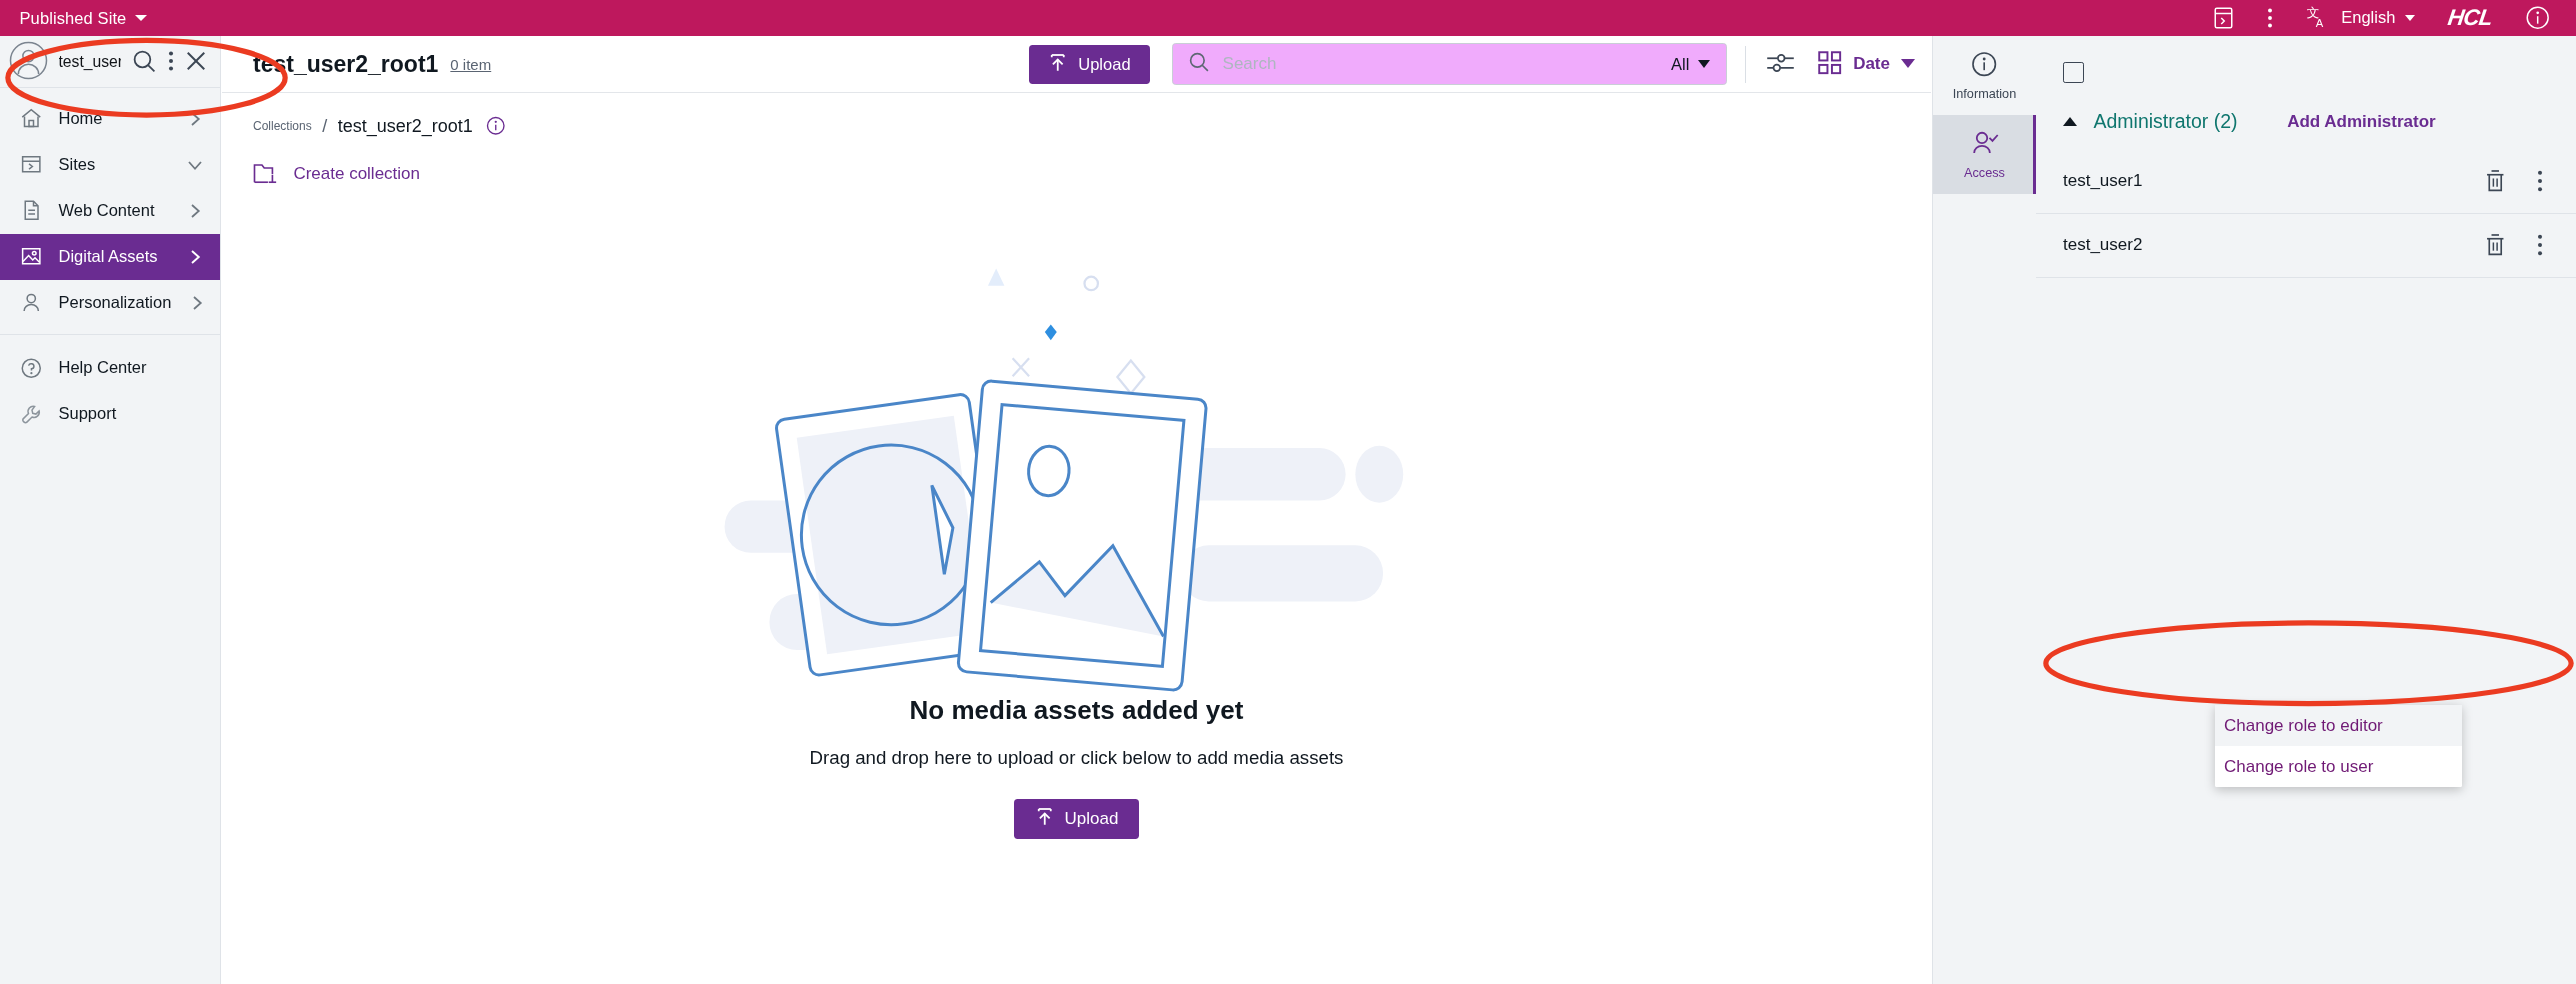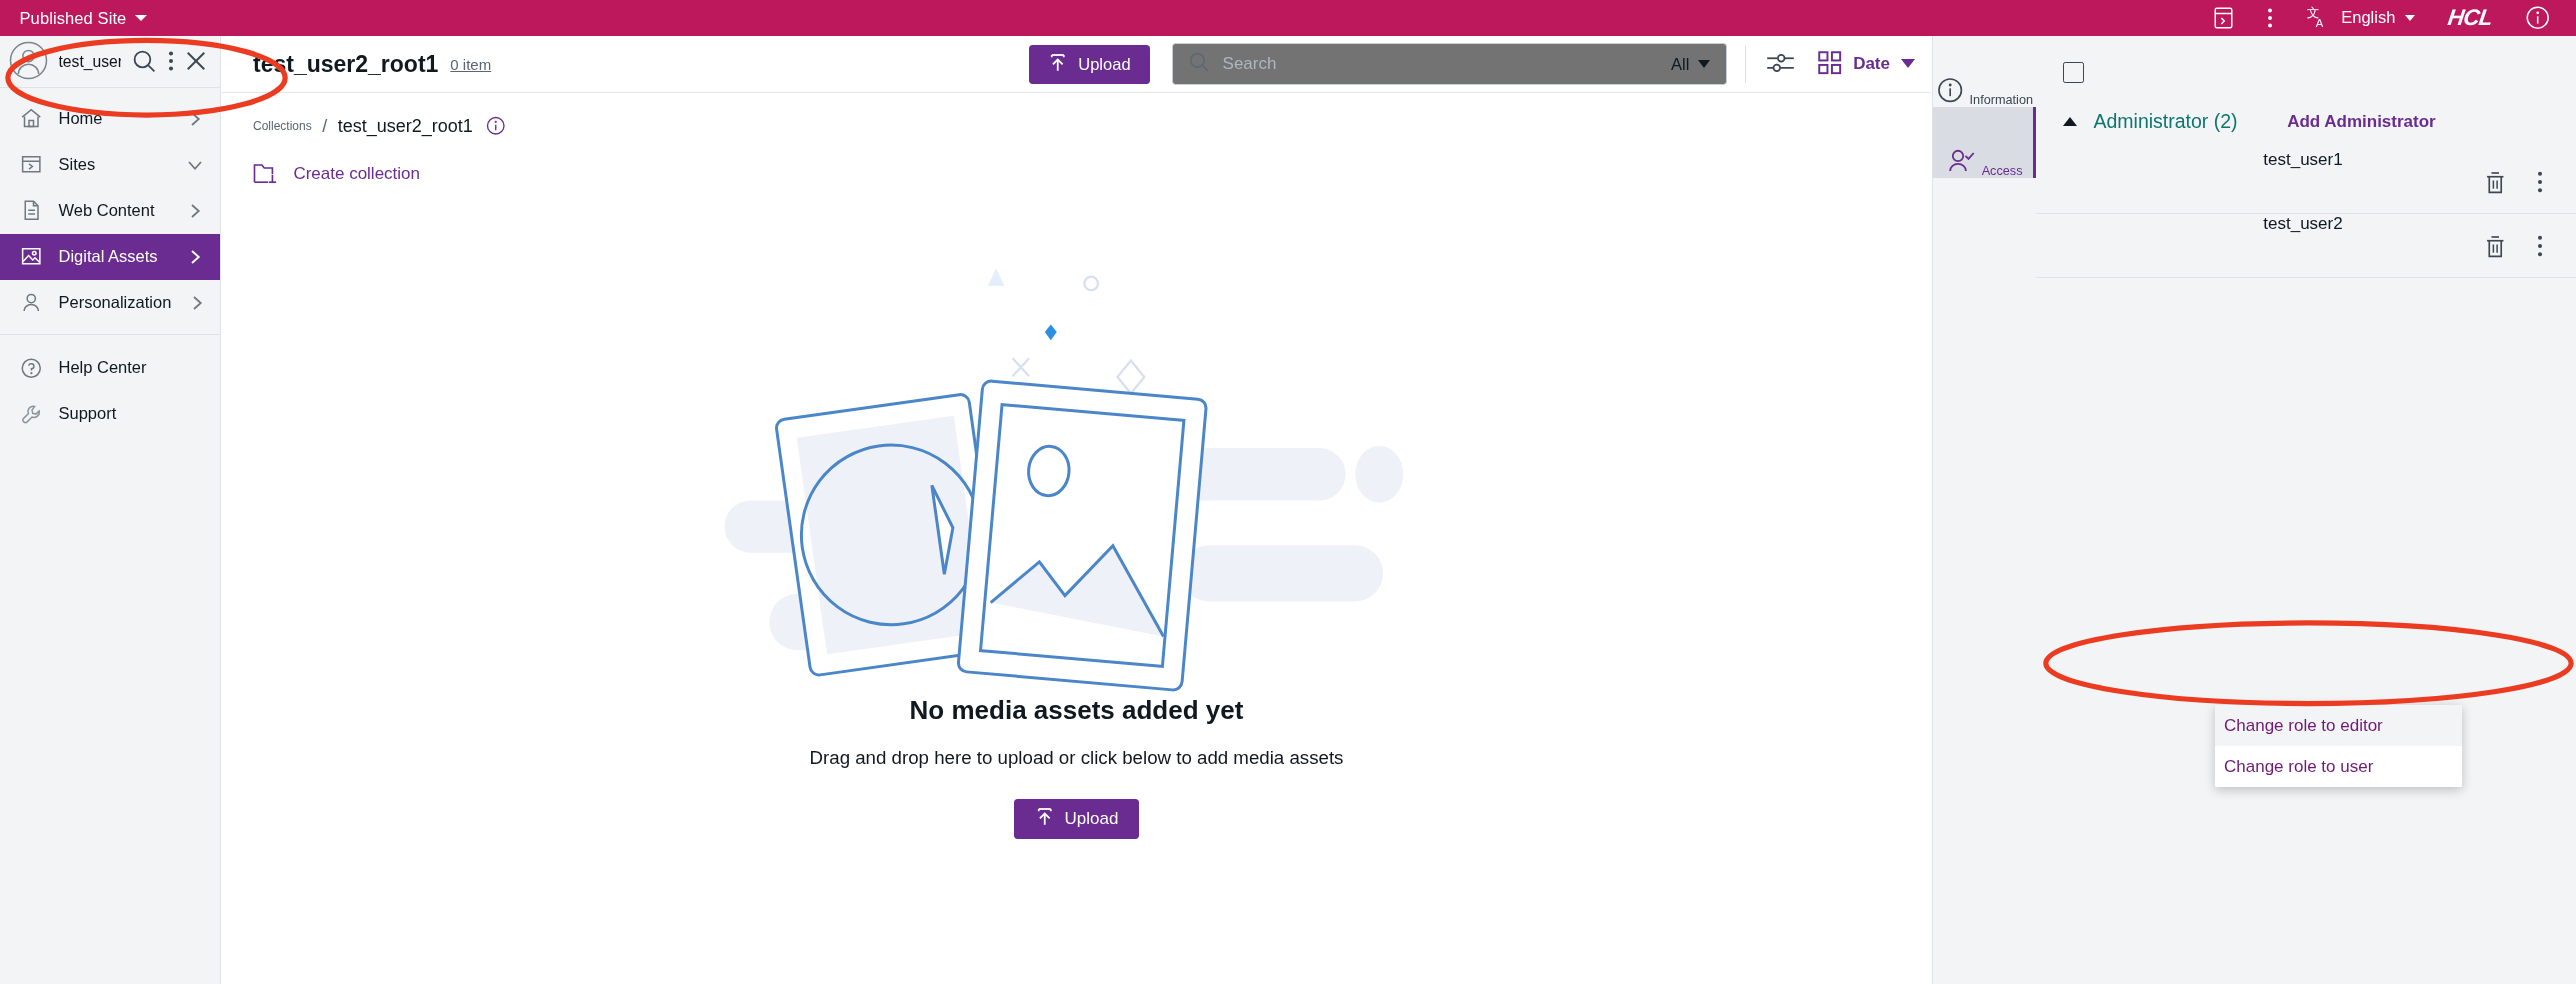--- a/index.html
+++ b/index.html
@@ -80,21 +80,21 @@
   .mh-count { font-size: 15px; color: #5a6472; margin-left: 12px; text-decoration: underline; }
   .mh-right { margin-left: auto; display: flex; align-items: center; padding-right: 16.5px; gap: 0; }
   .upload-btn {
     background: #6a2c91; color: #ffffff; border: none; border-radius: 3.7px;
     height: 39px; padding: 0 19.5px; display: flex; align-items: center; gap: 10.5px;
     font-size: 16.5px; cursor: pointer; font-family: "Liberation Sans", sans-serif;
   }
   .search-wrap {
     margin-left: 22px; width: 555px; height: 42px; border: 0.7px solid #c9ced6;
     border-radius: 3.7px; display: flex; align-items: center; padding: 0 16.5px 0 15px; gap: 12px;
-    background: #737373;
+    background: #f0abfc;
   }
   .search-input {
     border: none; outline: none; font-size: 17px; color: #101820; flex: 1;
     font-family: "Liberation Sans", sans-serif; background: transparent;
   }
   .search-input::placeholder { color: #aeb6c0; }
   .search-all { display: flex; align-items: center; gap: 8.2px; font-size: 16.5px; color: #101820; cursor: pointer; }
   .caret-dk { width: 0; height: 0; border-left: 6.7px solid transparent; border-right: 6.7px solid transparent; border-top: 8.2px solid #101820; }
   .caret-pp { width: 0; height: 0; border-left: 7.5px solid transparent; border-right: 7.5px solid transparent; border-top: 9px solid #6a2c91; }
   .tool-sep { width: 0.7px; height: 37px; background: #dadfe5; margin: 0 19.5px 0 18px; }
@@ -121,21 +121,21 @@
     height: 40px; padding: 0 21px; display: flex; align-items: center; gap: 10.5px;
     font-size: 17px; cursor: pointer; font-family: "Liberation Sans", sans-serif;
   }
 
   
   .rail {
     position: absolute; left: 1932px; top: 36px; width: 105px; height: 949px;
     background: #f2f4f6; border-left: 0.7px solid #dfe3e8; border-right: 0.7px solid #dfe3e8;
   }
   .rail-item {
-    height: 71px; display: flex; align-items: flex-end;
+    height: 79px; display: flex; flex-direction: column; align-items: center;
     justify-content: center; gap: 5.2px; cursor: pointer; position: relative;
   }
   .rail-item.active { background: #d9dde3; }
   .rail-item.active::after {
     content: ""; position: absolute; right: 0; top: 0; width: 3px; height: 100%; background: #6a2c91;
   }
   .rail-label { font-size: 12.7px; color: #3c4654; }
   .rail-item.active .rail-label { color: #6a2c91; }
 
   
@@ -157,21 +157,21 @@
 
   .admin-row { display: flex; align-items: center; padding: 27px 0 0 27px; gap: 16.5px; }
   .tri-up { width: 0; height: 0; border-left: 7.5px solid transparent; border-right: 7.5px solid transparent; border-bottom: 9px solid #101820; cursor: pointer; }
   .admin-title { font-size: 19.5px; color: #0f766e; }
   .add-admin { font-size: 17px; font-weight: bold; color: #6a2c91; cursor: pointer; margin-left: 33px; }
 
   .ug-label { font-size: 16.5px; color: #8d96a3; padding: 31px 0 0 27px; }
 
   .user-row {
     height: 64px; display: flex; align-items: center; padding: 0 33px 0 27px;
-    border-bottom: 0.7px solid #dfe3e8; position: relative; flex-direction: column;
+    border-bottom: 0.7px solid #dfe3e8; position: relative;
   }
   .user-row:first-of-type { border-top: 0.7px solid #dfe3e8; }
   .user-name { font-size: 17px; color: #101820; }
   .user-acts { margin-left: auto; display: flex; align-items: center; gap: 31px; }
   .user-acts > span { cursor: pointer; display: flex; }
 
   .ctx-menu {
     position: absolute; left: 2215px; top: 705px; width: 247px;
     background: #ffffff; box-shadow: 0 2.2px 10.5px rgba(0,0,0,.22); border-radius: 1.5px;
     z-index: 30;

